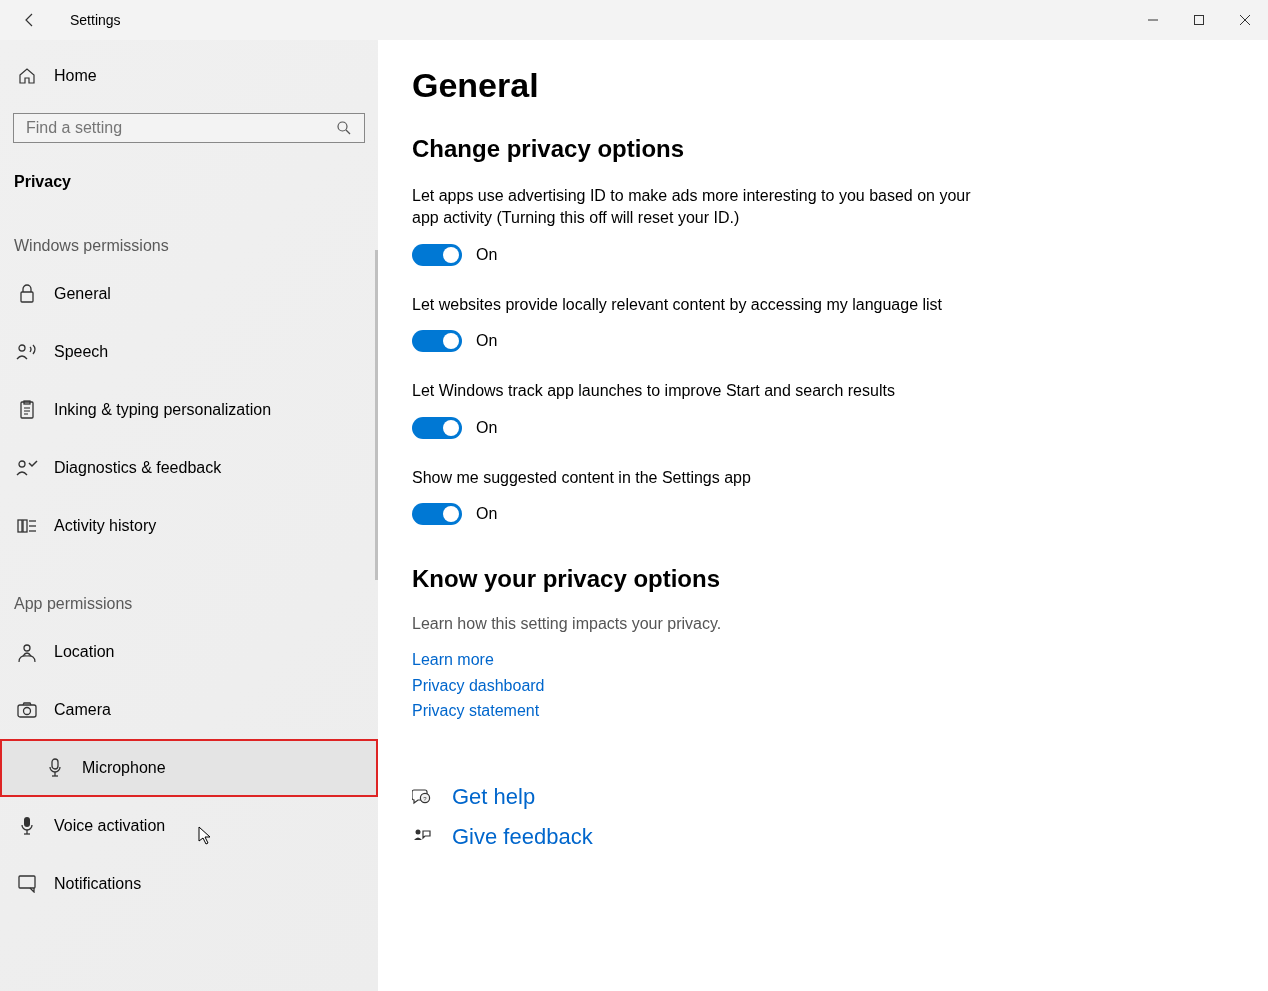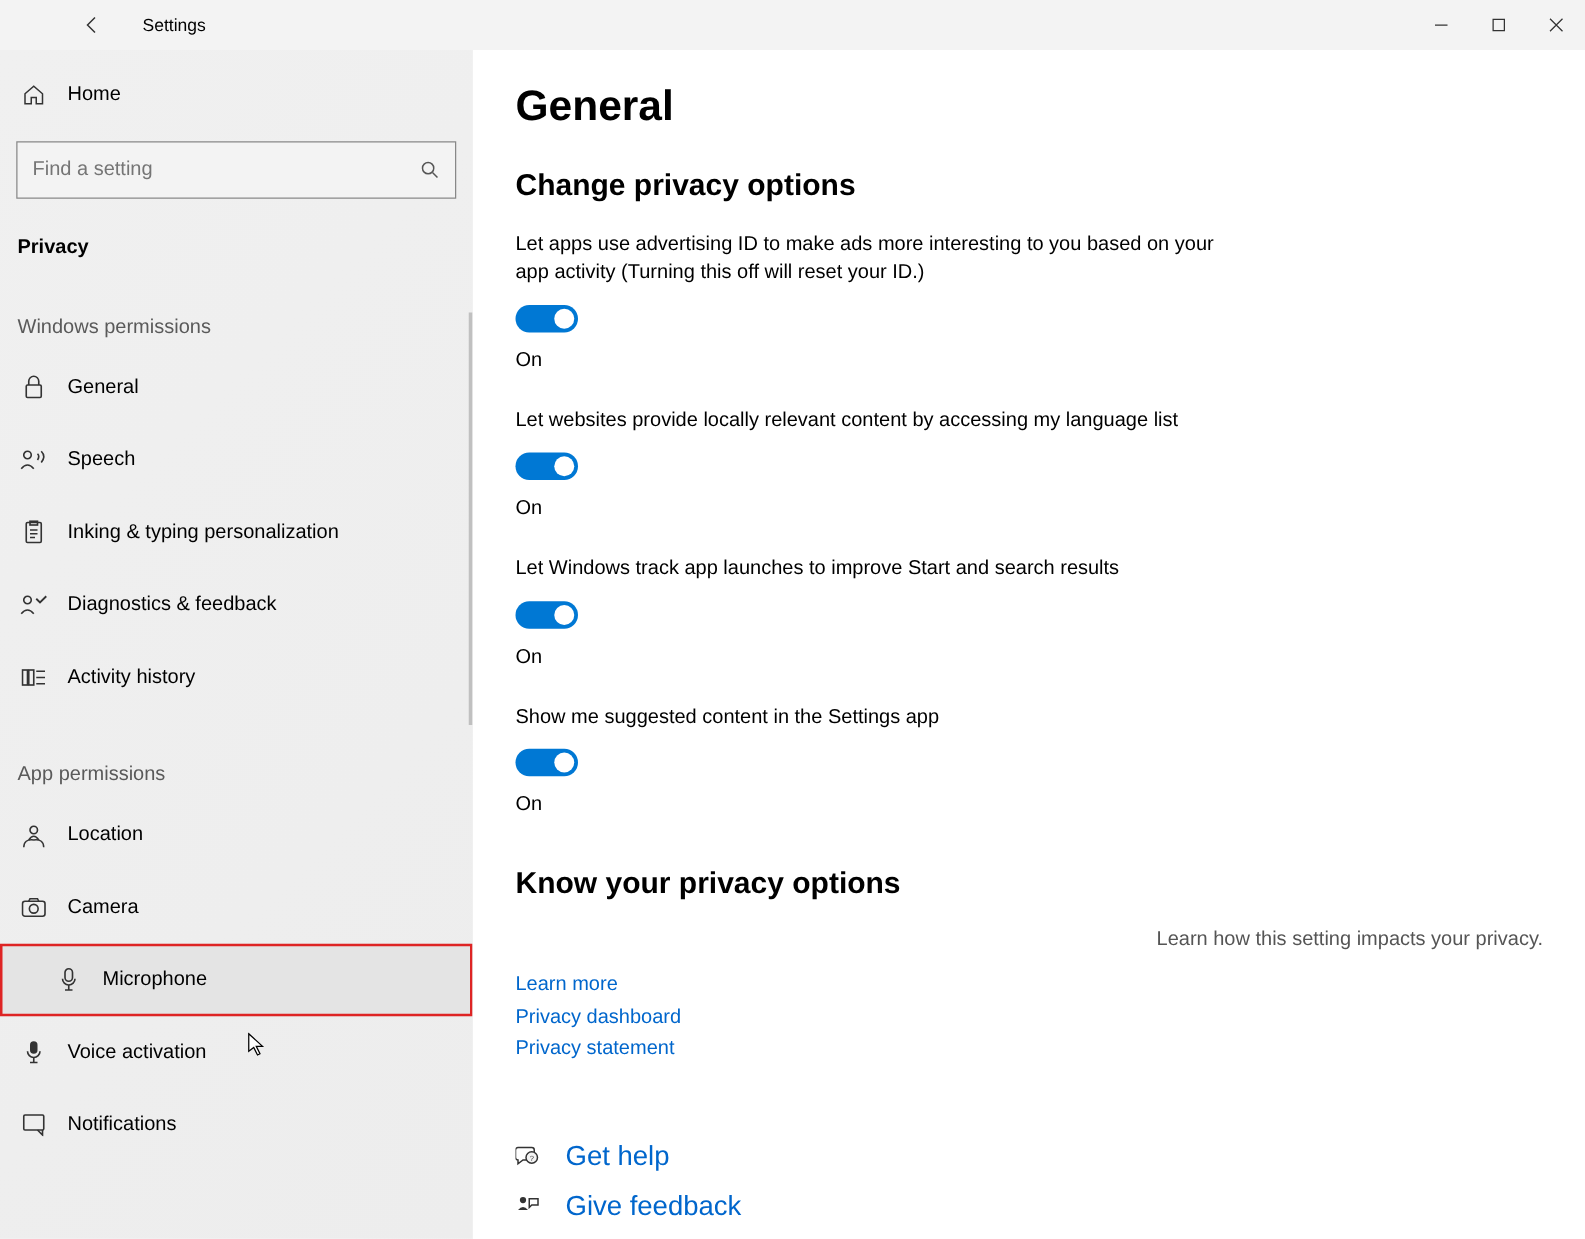--- a/index.html
+++ b/index.html
@@ -1,56 +1,56 @@
 <!DOCTYPE html>
 <html><head>
 <meta charset="utf-8">
 <style>
 * { margin: 0; padding: 0; box-sizing: border-box; font-family: "Segoe UI", -apple-system, sans-serif; }
 body { width: 1268px; height: 991px; background: #f3f3f3; overflow: hidden; color: #000; }
 
-.titlebar { height: 40px; display: flex; align-items: center; padding-left: 15px; margin-left: 44px; }
+.titlebar { height: 40px; display: flex; align-items: center; padding-left: 15px; }
 .titlebar .back-btn { width: 30px; height: 30px; display: flex; align-items: center; justify-content: center; cursor: pointer; }
 .titlebar .title { margin-left: 25px; font-size: 14px; }
 .titlebar .window-controls { margin-left: auto; display: flex; }
 .titlebar .window-controls div { width: 46px; height: 32px; display: flex; align-items: center; justify-content: center; cursor: pointer; }
 
 .main-layout { display: flex; height: calc(100% - 40px); }
 
 .sidebar { width: 378px; height: 100%; background: linear-gradient(135deg, #f0f0f0 0%, #ededed 100%); padding-top: 8px; overflow-y: auto; position: relative; }
 .sidebar::after { content: ""; position: absolute; right: 0; top: 210px; width: 3px; height: 330px; background: #c0c0c0; }
 
 .sidebar .home-row { display: flex; align-items: center; height: 55px; padding-left: 16px; cursor: pointer; }
 .sidebar .home-row .icon { width: 22px; display: flex; align-items: center; justify-content: center; }
 .sidebar .home-row .label { margin-left: 16px; font-size: 16px; text-align: right; }
 
-.sidebar .search-box { margin: 10px 13px 0 13px; height: 46px; border: 1px solid #888; background: #f3f3f3; display: flex; align-items: center; padding: 0 12px; }
+.sidebar .search-box { margin: 10px 13px 0 13px; height: 30px; border: 1px solid #888; background: #f3f3f3; display: flex; align-items: center; padding: 0 12px; }
 .sidebar .search-box input { flex: 1; border: none; background: transparent; font-size: 16px; outline: none; color: #666; }
 .sidebar .search-box .search-icon { color: #555; }
 
 .sidebar .section-header { padding: 30px 14px 6px 14px; font-size: 16px; font-weight: 600; }
 .sidebar .group-header { padding: 40px 14px 10px 14px; font-size: 16px; color: #5a5a5a; }
 
 .sidebar .nav-item { display: flex; align-items: center; height: 58px; padding-left: 14px; cursor: pointer; }
 .sidebar .nav-item .icon { width: 26px; display: flex; align-items: center; justify-content: center; }
 .sidebar .nav-item .label { margin-left: 14px; font-size: 16px; }
 .sidebar .nav-item.highlighted { background: #e4e4e4; border: 2px solid #de2424; padding-left: 40px; }
 
 .content { flex: 1; padding: 26px 34px; background: #fff; overflow-y: auto; }
 .content .page-title { font-size: 34px; font-weight: 600; margin-bottom: 30px; }
 .content .section-title { font-size: 24px; font-weight: 600; margin-bottom: 22px; }
 .content .option-block { margin-bottom: 28px; max-width: 560px; }
 .content .option-block .desc { font-size: 16px; line-height: 1.4; margin-bottom: 14px; }
-.content .toggle-row { display: flex; align-items: flex-start; gap: 14px; flex-direction: column; }
+.content .toggle-row { display: flex; align-items: center; gap: 14px; }
 .content .toggle { width: 50px; height: 22px; border-radius: 11px; background: #0078d4; position: relative; cursor: pointer; }
 .content .toggle .knob { position: absolute; right: 3px; top: 3px; width: 16px; height: 16px; border-radius: 50%; background: #fff; }
 .content .toggle-label { font-size: 16px; }
 
 .content .know-section { margin-top: 40px; }
-.content .know-section .subtitle { font-size: 16px; color: #555; margin-bottom: 14px; text-align: right; }
+.content .know-section .subtitle { font-size: 16px; color: #555; margin-bottom: 14px; }
 .content .link-list a { display: block; color: #0066cc; font-size: 16px; line-height: 1.6; text-decoration: none; cursor: pointer; }
 
 .content .help-section { margin-top: 60px; }
 .content .help-row { display: flex; align-items: center; gap: 20px; margin-bottom: 14px; }
 .content .help-row .icon { width: 20px; display: flex; align-items: center; justify-content: center; color: #333; }
 .content .help-row a { color: #0066cc; font-size: 22px; text-decoration: none; cursor: pointer; }
 
 .cursor { position: absolute; pointer-events: none; }
 svg { display: block; }
 </style>

